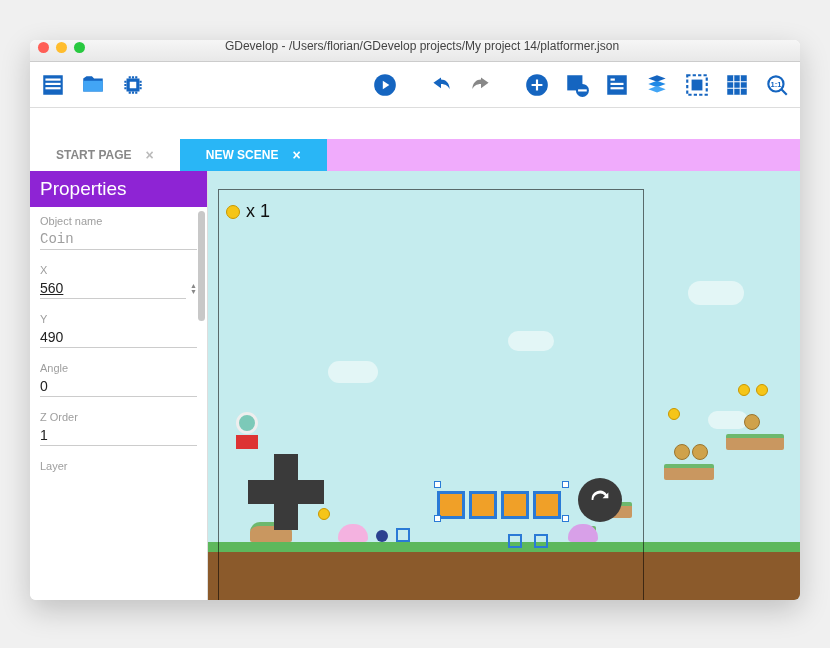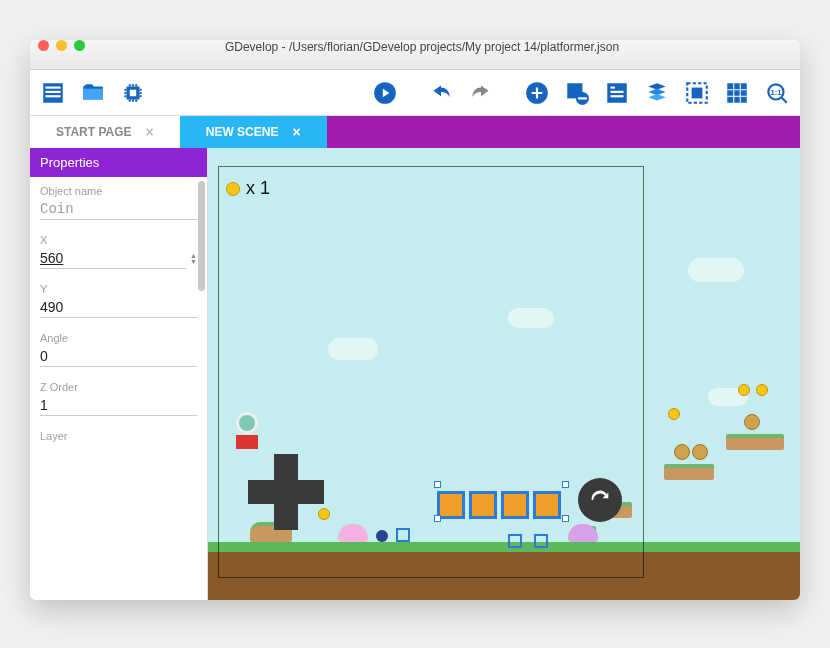--- a/index.html
+++ b/index.html
@@ -1,34 +1,34 @@
 <!DOCTYPE html>
 <html><head>
 <meta charset="utf-8">
 <style>
 * { box-sizing: border-box; margin: 0; padding: 0; font-family: -apple-system, Helvetica, Arial, sans-serif; }
 body { background: #f0f0f0; padding: 40px 30px 50px 30px; }
 .window { width: 770px; height: 560px; background: #fff; border-radius: 6px; box-shadow: 0 10px 30px rgba(0,0,0,0.2); overflow: hidden; display: flex; flex-direction: column; }
-.titlebar { height: 30px; background: linear-gradient(#f6f6f6,#e8e8e8); display: flex; align-items: flex-start; padding: 0 8px; border-bottom: 1px solid #ccc; }
+.titlebar { height: 22px; background: linear-gradient(#f6f6f6,#e8e8e8); display: flex; align-items: flex-end; padding: 8px 8px; border-bottom: 1px solid #ccc; }
 .tl-btn { width: 11px; height: 11px; border-radius: 50%; margin-right: 7px; }
 .tl-close { background: #ff5f57; } .tl-min { background: #ffbd2e; } .tl-max { background: #28c940; }
 .title { flex: 1; text-align: center; font-size: 12px; color: #444; margin-left: -40px; }
 .toolbar { height: 46px; background: #fff; border-bottom: 1px solid #ddd; display: flex; align-items: center; padding: 0 6px; gap: 6px; }
 .tb-icon { width: 34px; height: 34px; display: flex; align-items: center; justify-content: center; cursor: pointer; border-radius: 3px; }
 .tb-icon svg { width: 26px; height: 26px; }
 .spacer { flex: 1; }
-.tabs { height: 32px; display: flex; background: #a21caf; }
+.tabs { height: 32px; display: flex; background: #f0abfc; margin-top: 31px; }
 .tab { padding: 0 26px; display: flex; align-items: center; font-size: 12px; font-weight: 600; color: #888; cursor: pointer; position: relative; }
 .tab.inactive { background:#fff; }
 .tab .close { margin-left: 14px; color: #bbb; font-size: 14px; }
 .tab.active { background: #29b6f6; color: #fff; }
 .tab.active .close { color: #fff; }
 .body { flex: 1; display: flex; overflow: hidden; }
 .panel { width: 178px; background: #fff; border-right: 1px solid #ddd; display: flex; flex-direction: column; }
-.panel-head { background: #8e24d4; color: #fff; font-size: 13px; font-weight: 500; padding: 7px 10px; }
+.panel-head { background: #8e24d4; color: #fff; font-size: 19px; font-weight: 500; padding: 7px 10px; }
 .panel-body { flex: 1; overflow-y: auto; padding: 8px 10px 8px 10px; position:relative; }
 .scrollbar-thumb { position:absolute; right:2px; top:4px; width:7px; height:110px; background:#c8c8c8; border-radius:4px; }
 .fld { margin-bottom: 14px; }
 .fld-lbl { font-size: 11px; color: #9e9e9e; margin-bottom: 2px; display:block; }
 .fld-in { width: 100%; border: none; border-bottom: 1px solid #ccc; font-size: 14px; padding: 2px 0; color:#222; background:transparent; }
 .fld-in.muted { color:#9e9e9e;font-family:Liberation Mono, monospace; }
 .spin { display:flex; align-items:center; }
 .spin input { flex:1;text-decoration:underline; }
 .spin-btns { display:flex; flex-direction:column; margin-left:4px; }
 .spin-btns span { font-size:7px; color:#888; line-height:6px; cursor:pointer; }

